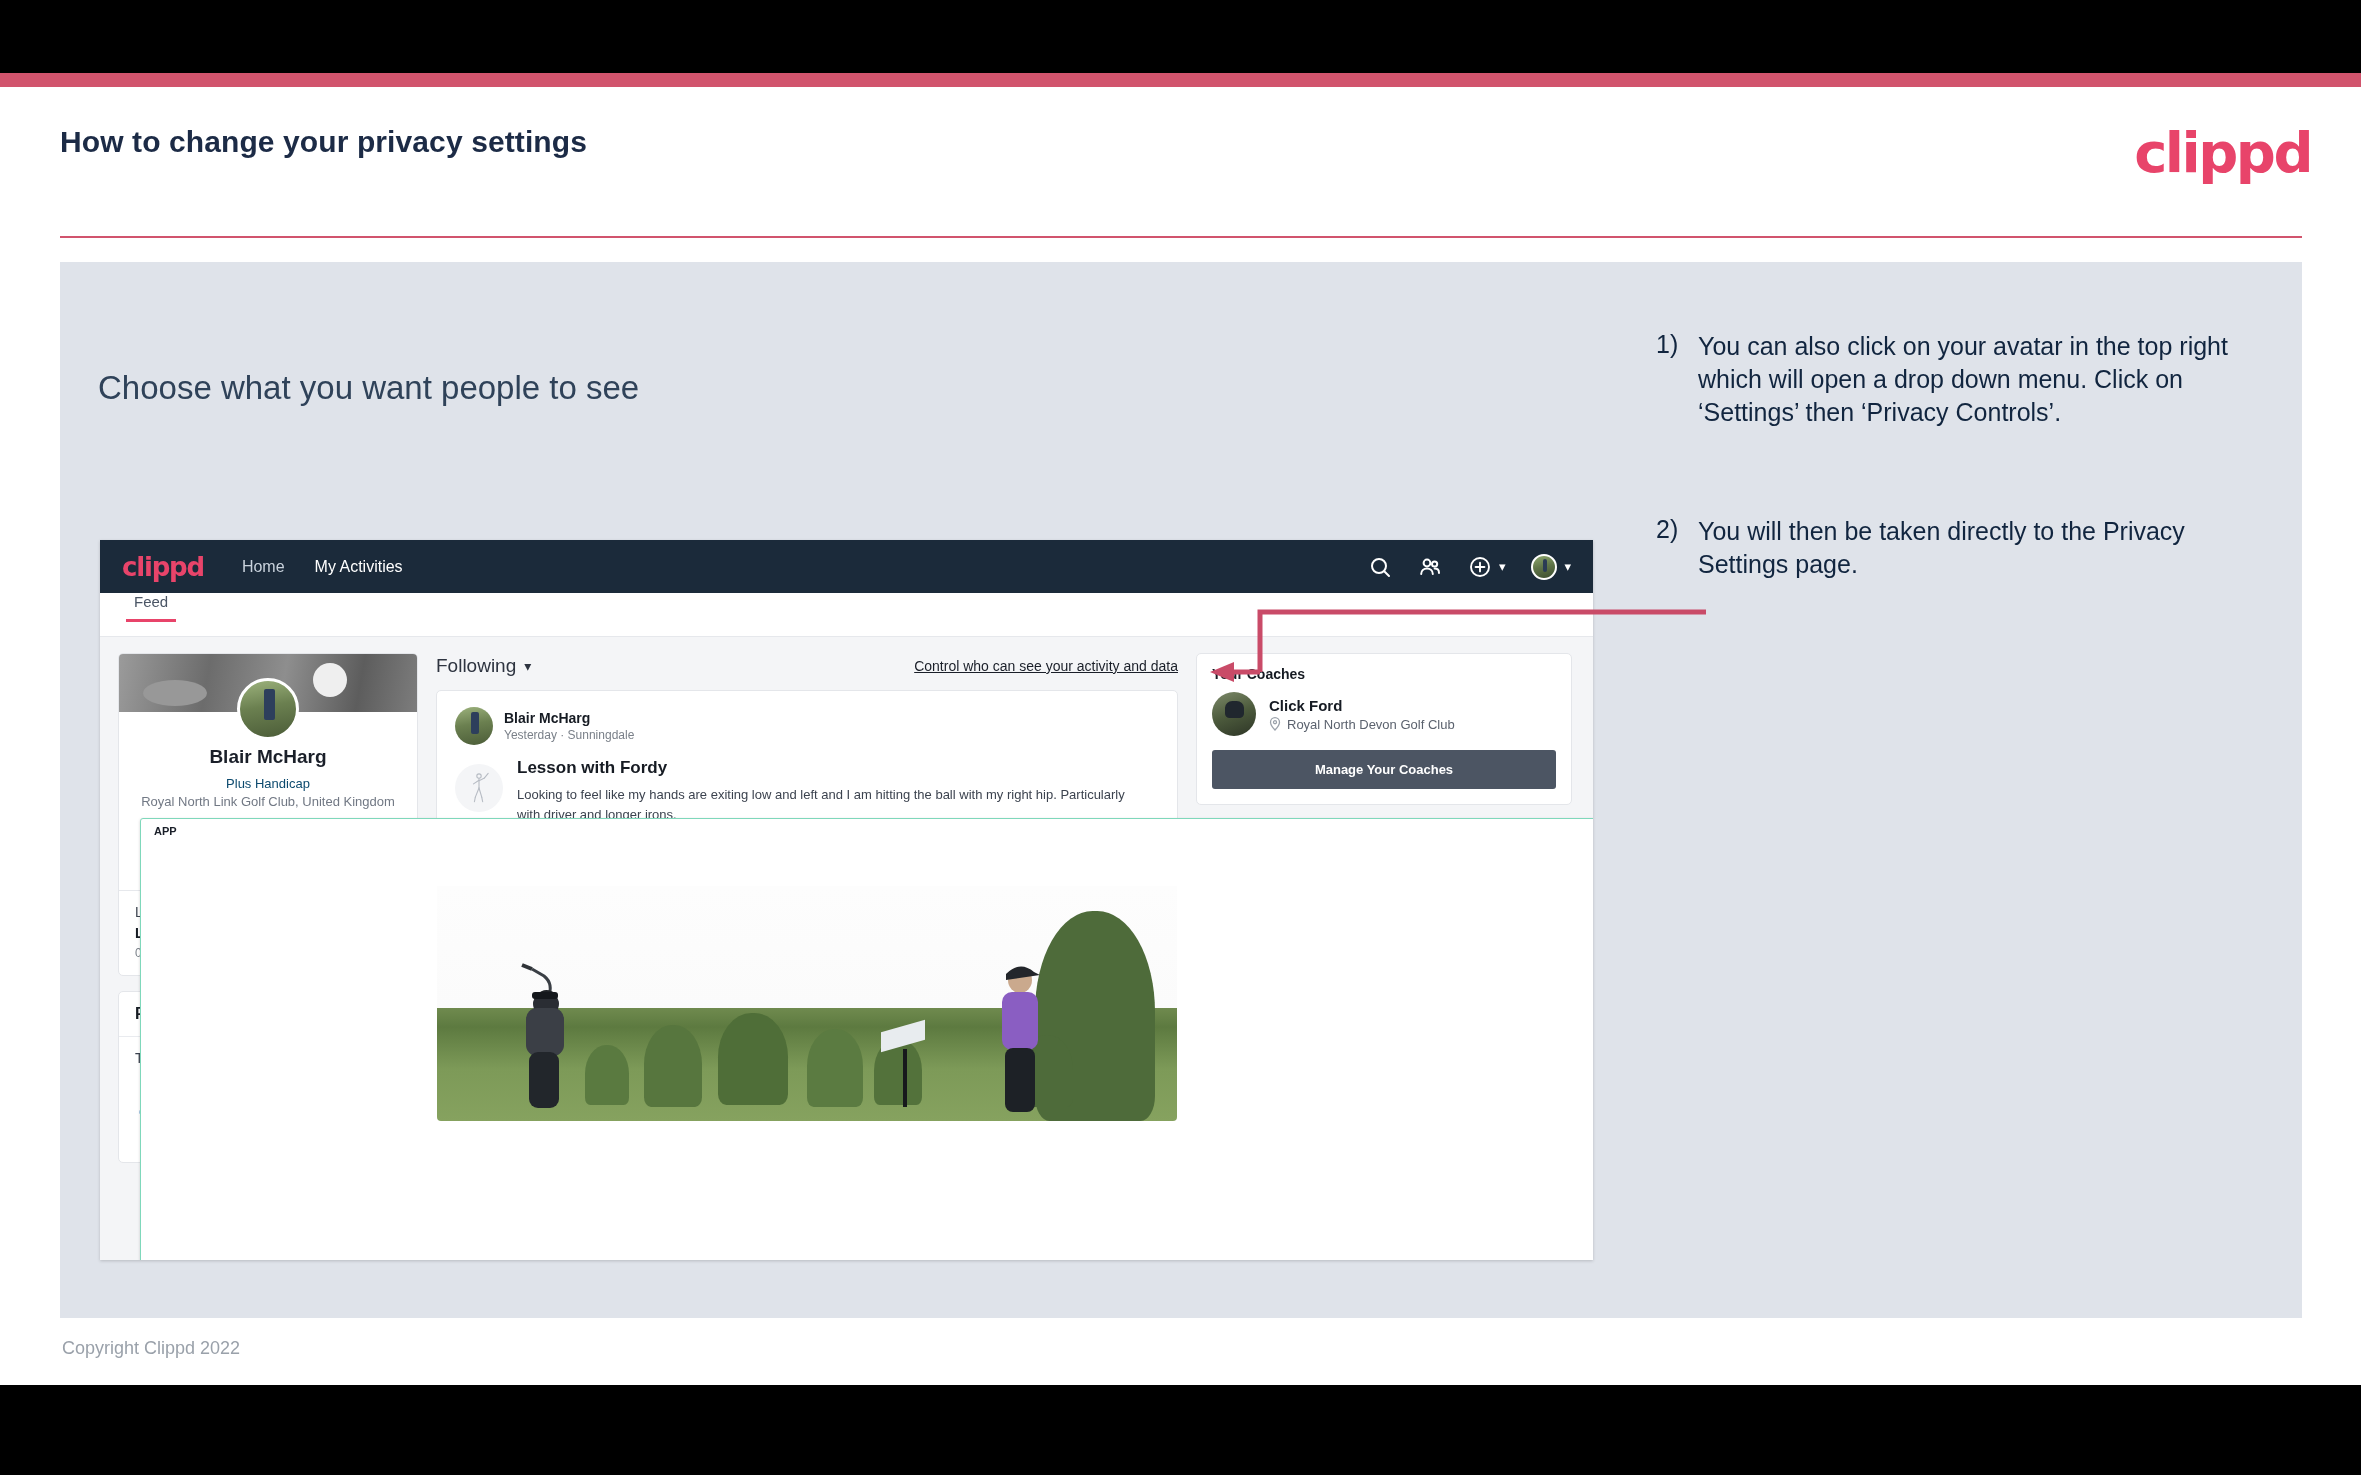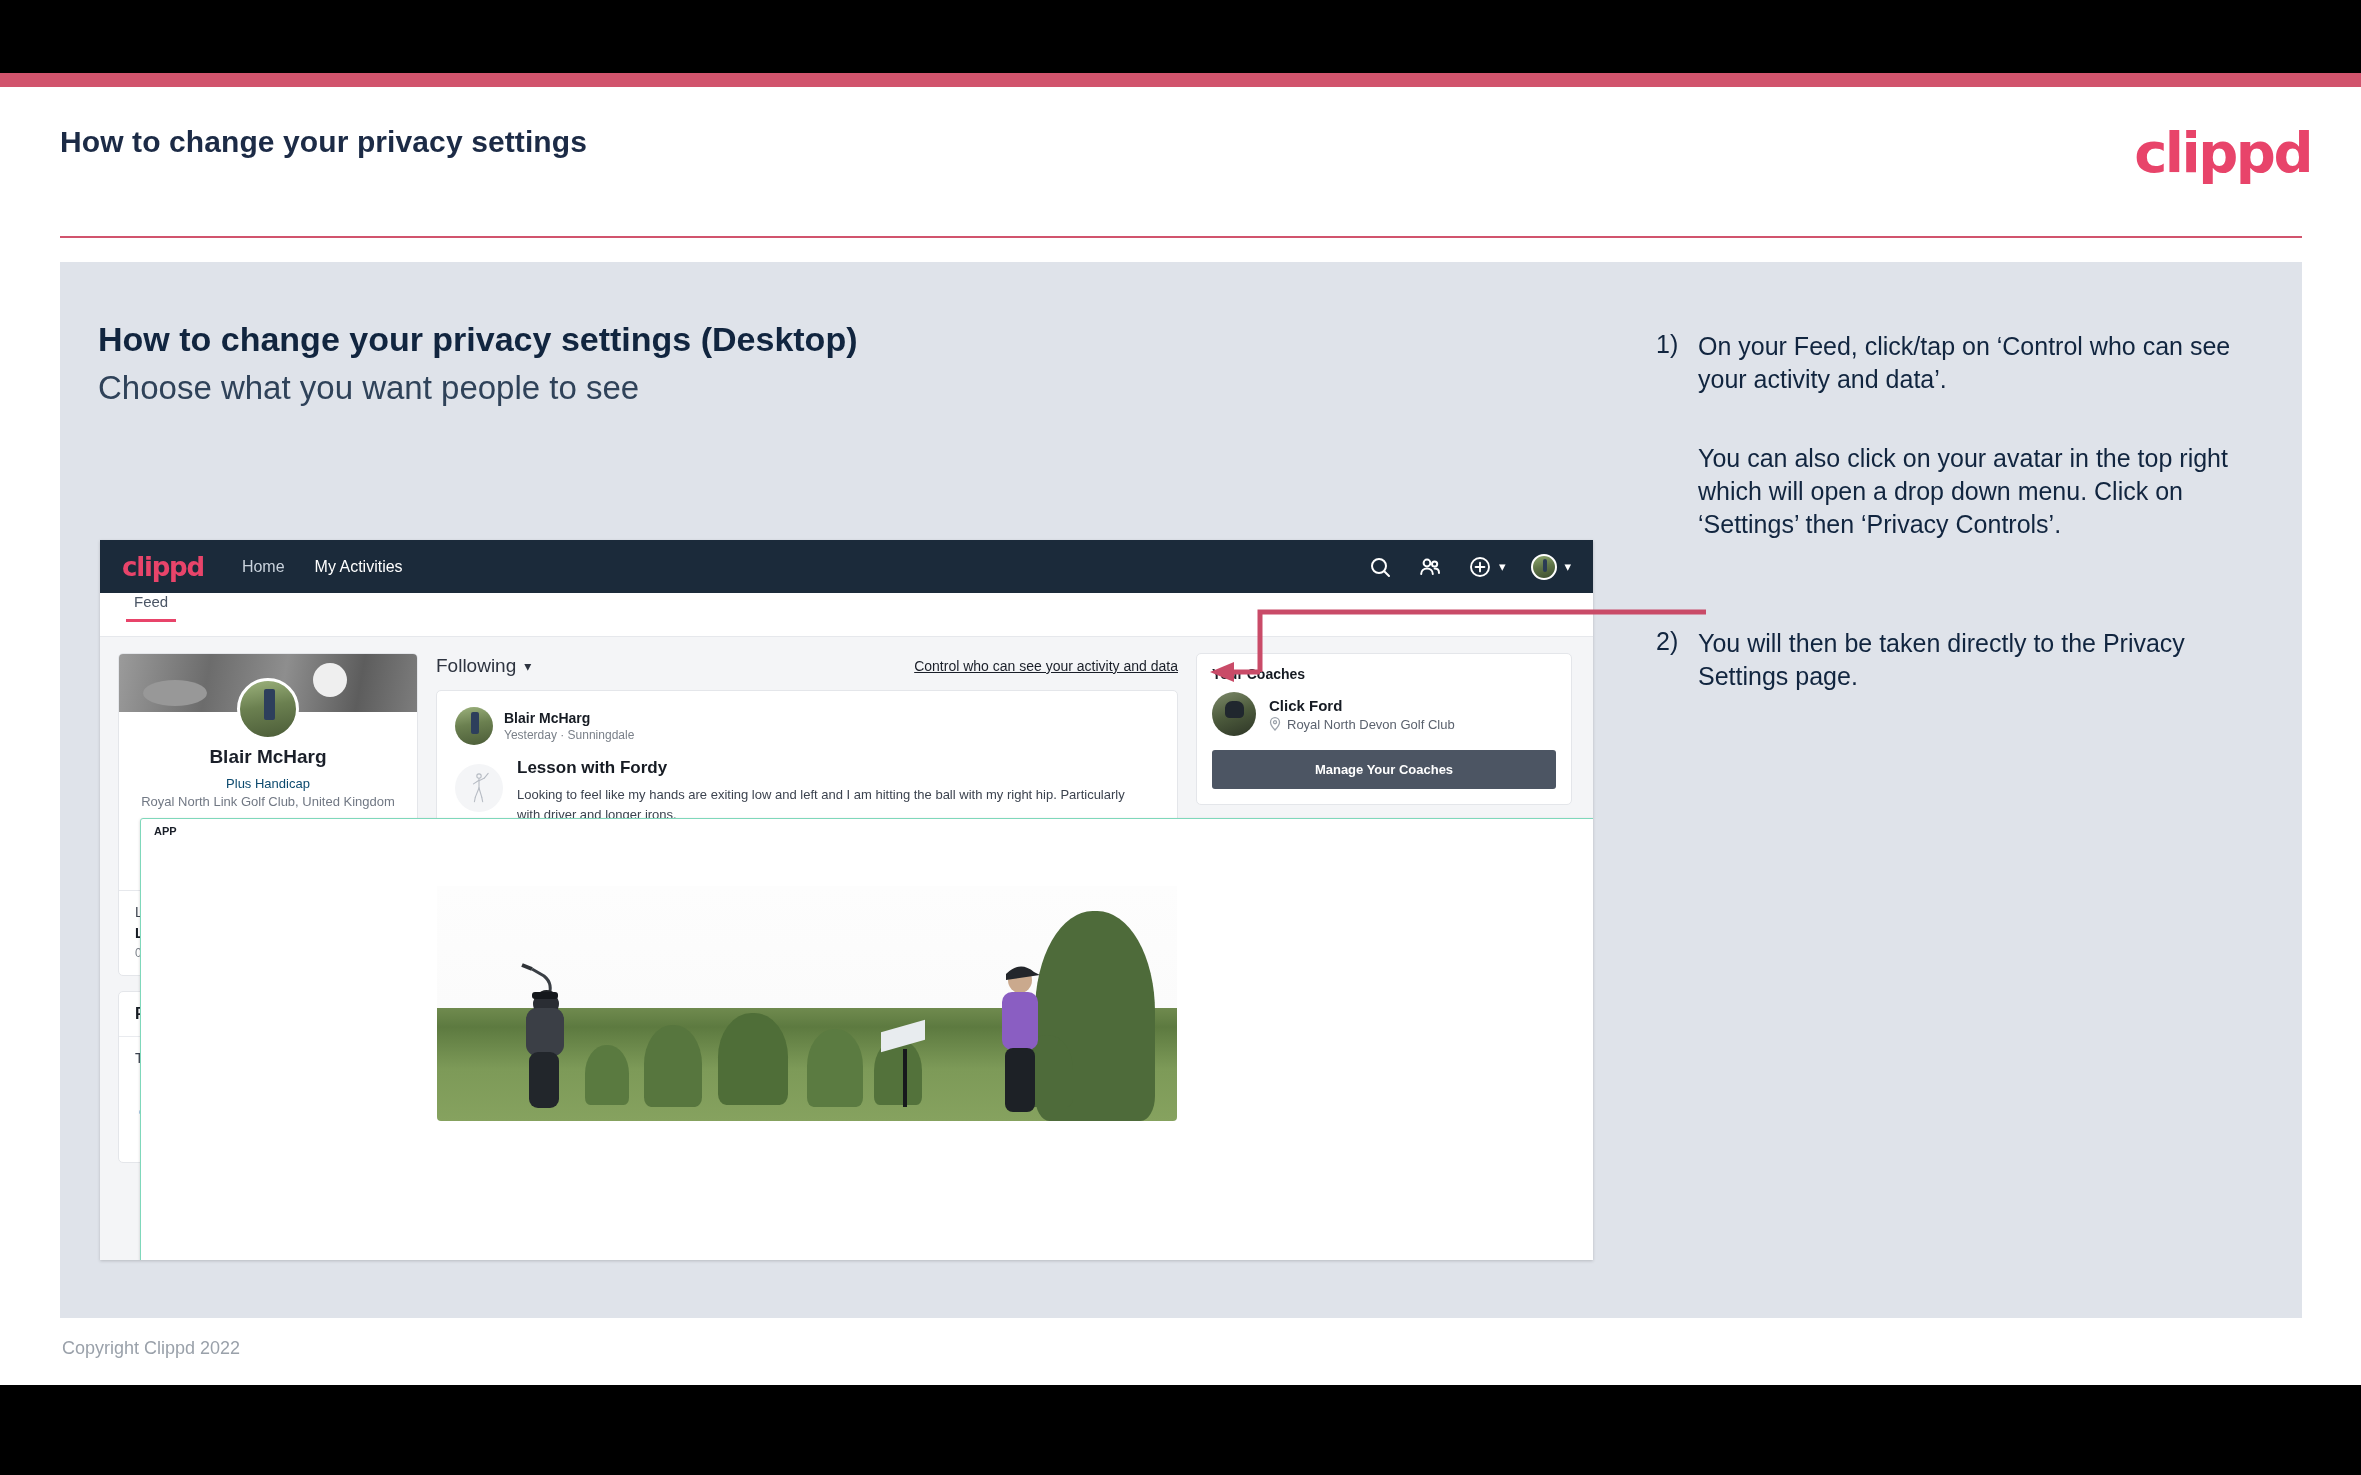--- a/index.html
+++ b/index.html
@@ -291,21 +291,20 @@
   <div class="band-bottom"></div>
 
   <div class="page"></div>
 
   <div class="page-title">How to change your privacy settings</div>
   <div class="brand-logo">clippd</div>
   <div class="header-rule"></div>
 
   <div class="panel">
 
-    <div class="panel-h1">How to change your privacy settings (Desktop)</div>
     <div class="panel-h2">Choose what you want people to see</div>
 
     <div class="app">
 
       <div class="app-navbar">
         <div class="nav-logo">clippd</div>
         <div class="nav-link">Home</div>
         <div class="nav-link active">My Activities</div>
 
         <div class="nav-right">
@@ -566,21 +565,20 @@
       </div>
     </div>
 
   </div>
 
   <div class="instructions">
 
     <div class="instr-item">
       <div class="instr-num">1)</div>
       <div class="instr-body">
-        <div class="instr-p">On your Feed, click/tap on ‘Control who can see your activity and data’.</div>
         <div class="instr-p">You can also click on your avatar in the top right which will open a drop down menu. Click on ‘Settings’ then ‘Privacy Controls’.</div>
       </div>
     </div>
 
     <div class="instr-gap"></div>
 
     <div class="instr-item">
       <div class="instr-num">2)</div>
       <div class="instr-body">
         <div class="instr-p">You will then be taken directly to the Privacy Settings page.</div>

